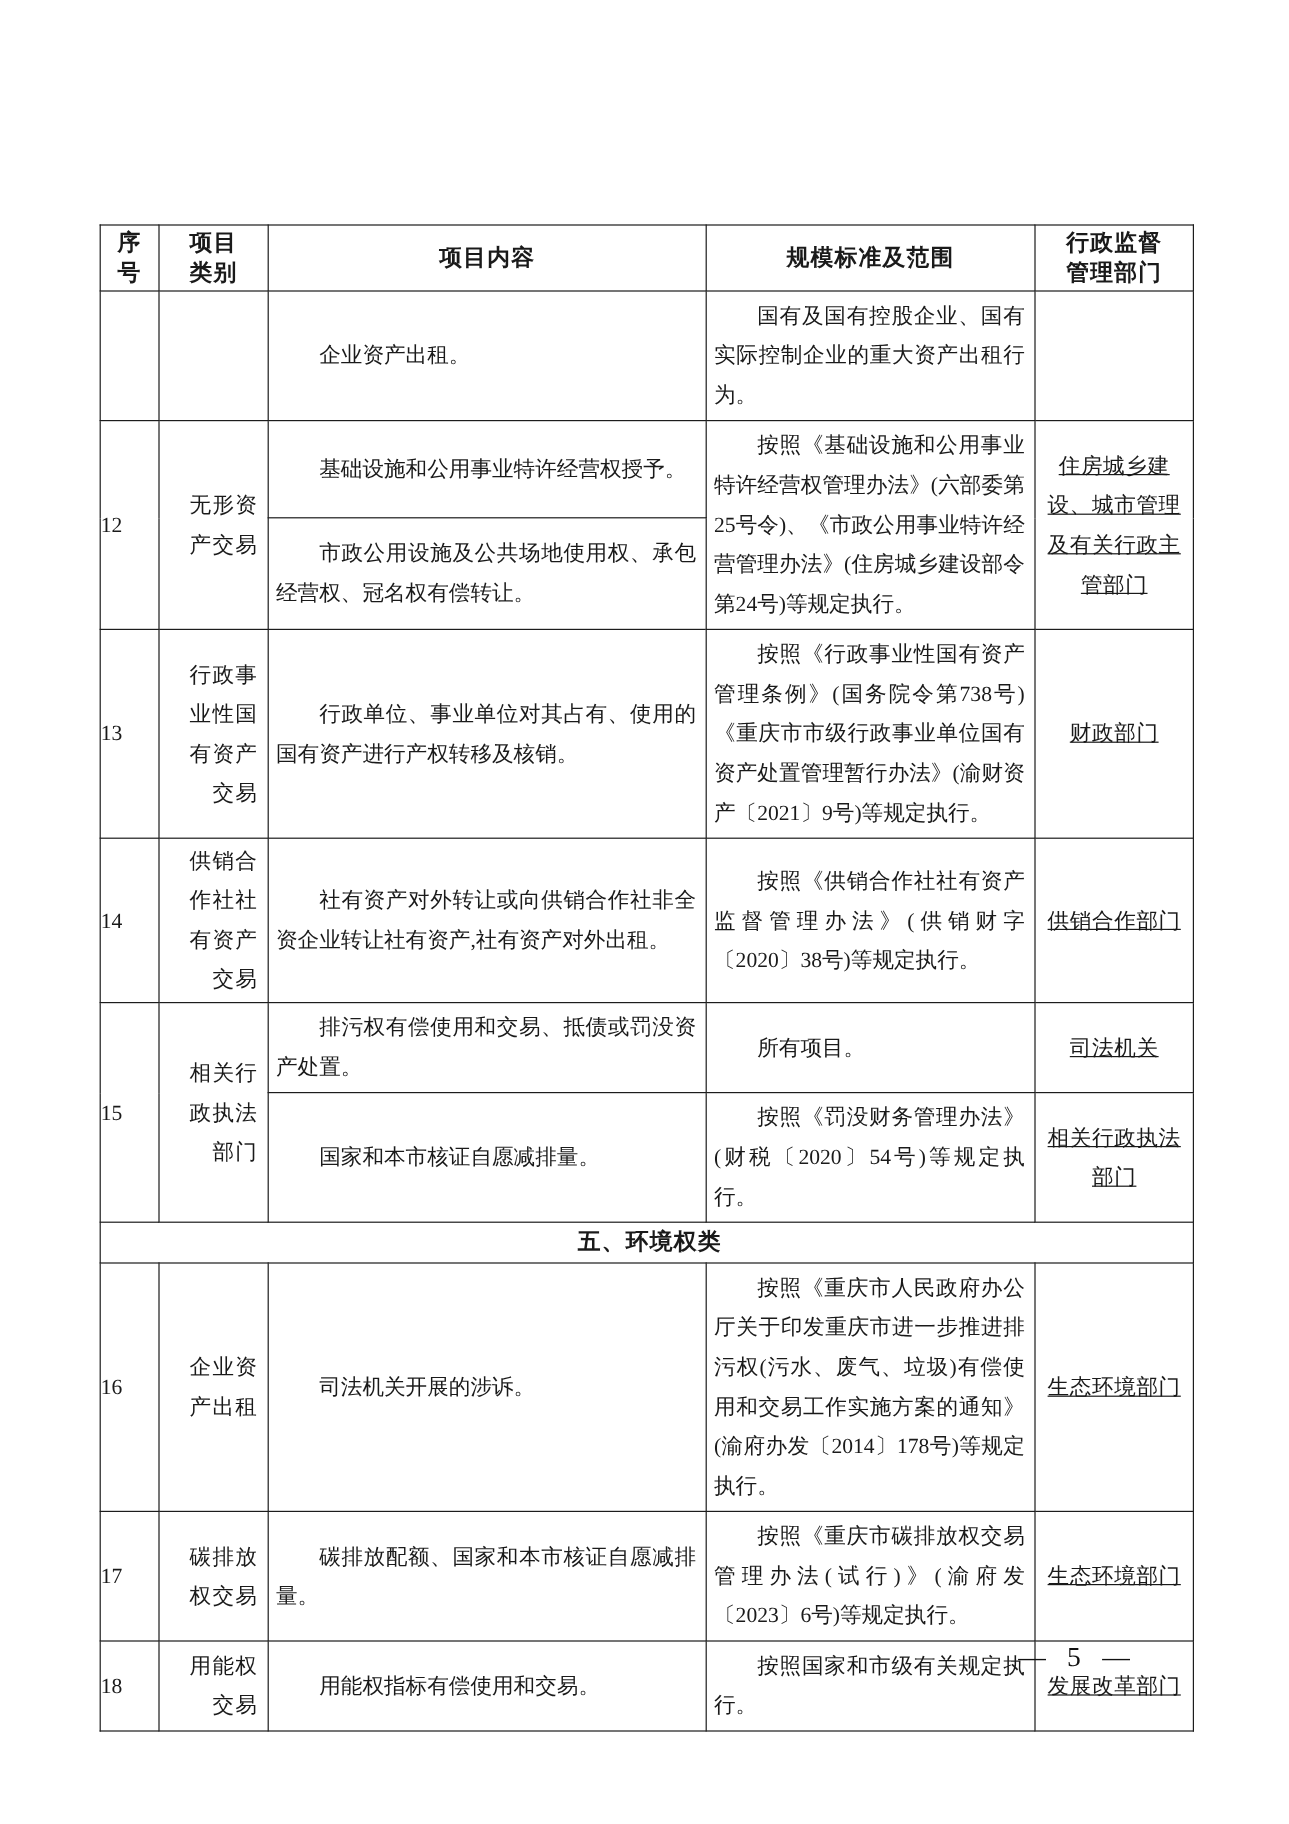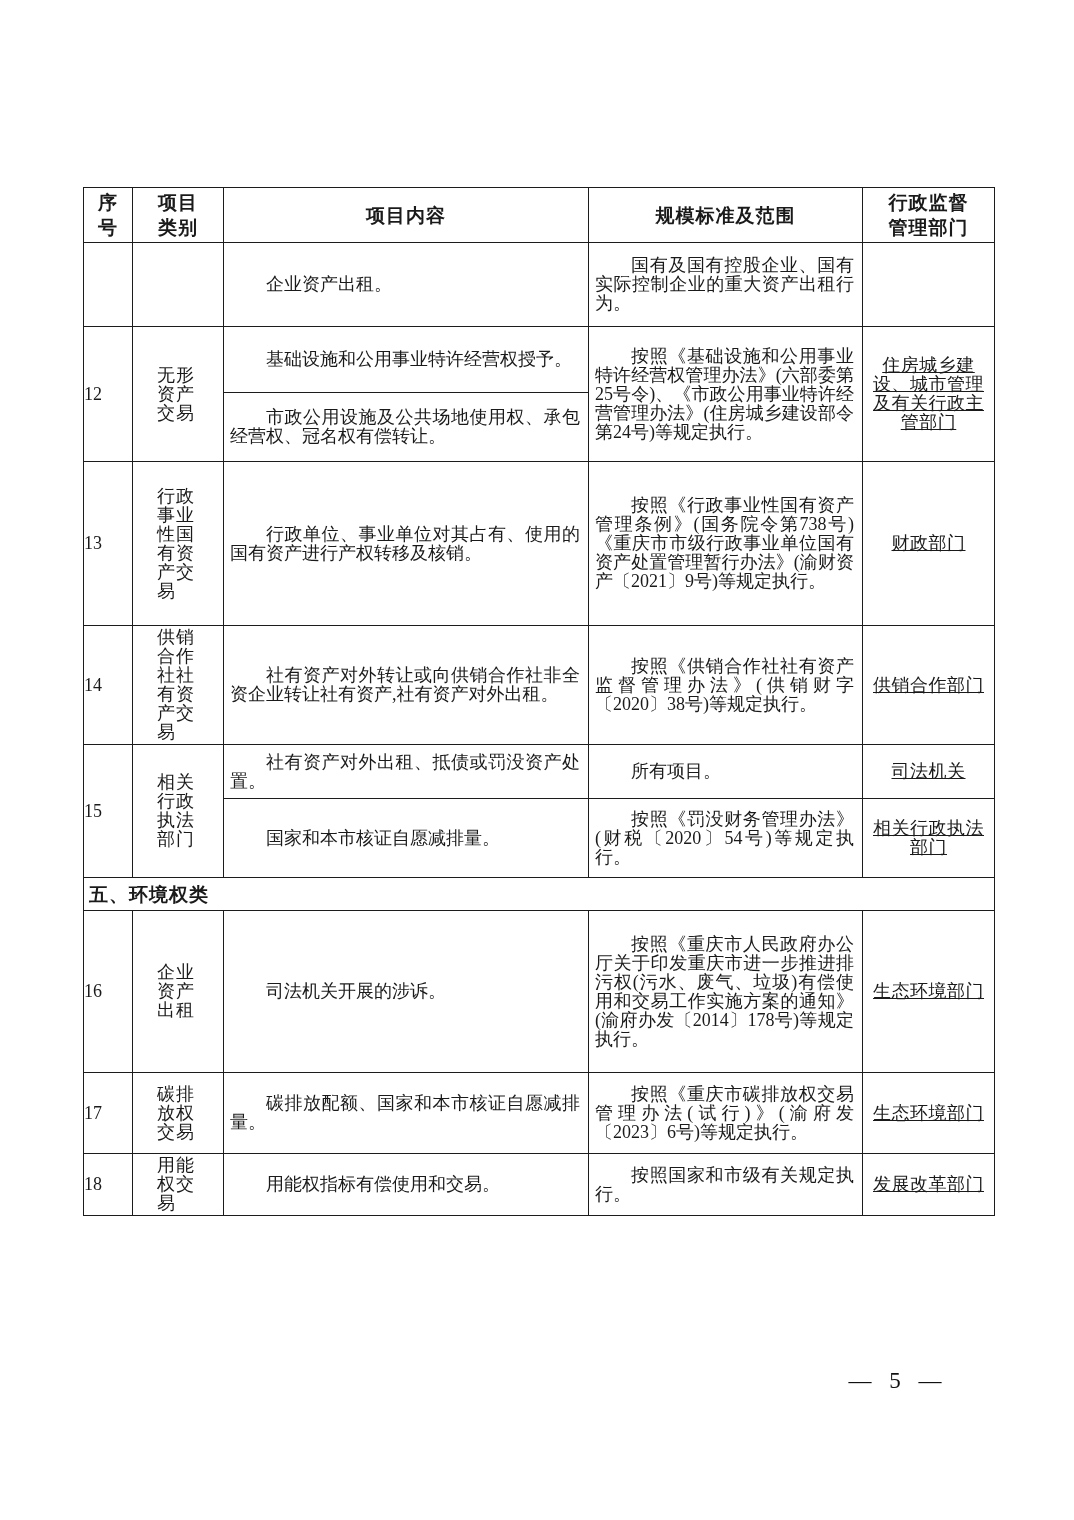--- a/index.html
+++ b/index.html
@@ -17,58 +17,58 @@
   }
   table.doc-table {
     width: 911px;
     border-collapse: collapse;
     table-layout: fixed;
     border: 1.5px solid #1c1c1c;
   }
   .doc-table th, .doc-table td {
     border: 1px solid #1c1c1c;
     font-size: 18px;
-    line-height: 19px;
+    line-height: 33px;
     vertical-align: middle;
     color: #1a1a1a;
   }
   .doc-table th {
     font-family: "Liberation Sans", "DejaVu Sans", sans-serif;
     font-weight: bold;
     text-align: center;
     white-space: pre-line;
     font-size: 19px;
     line-height: 25px;
     letter-spacing: 1px;
   }
   td.cell-no {
     text-align: left;
     font-family: "Liberation Serif", "DejaVu Serif", serif;
   }
   td.cell-cat {
-    text-align: left;
-    padding: 2px 24px;
+    text-align: right;
+    padding: 2px 8px;
     letter-spacing: 1px;
   }
   td.cell-content, td.cell-scale {
     text-align: justify;
     padding: 4px 8px 4px 6px;
     text-indent: 2em;
   }
   td.cell-dept {
     text-align: center;
     padding: 2px 7px;
     letter-spacing: 0.5px;
     text-decoration: underline;
   }
   td.cell-section {
     font-family: "Liberation Sans", "DejaVu Sans", sans-serif;
     font-weight: bold;
     font-size: 19px;
-    text-align: left;
+    text-align: center;
     padding-left: 5px;
     letter-spacing: 1px;
   }
   .page-number {
     position: absolute;
     left: 843px; top: 1368px;
     width: 110px;
     text-align: center;
     font-size: 23px;
     letter-spacing: 6px;
@@ -132,21 +132,21 @@
         <td class="cell-no">14</td>
         <td class="cell-cat">供销合作社社有资产交易</td>
         <td class="cell-content">社有资产对外转让或向供销合作社非全资企业转让社有资产,社有资产对外出租。</td>
         <td class="cell-scale">按照《供销合作社社有资产监督管理办法》(供销财字〔2020〕38号)等规定执行。</td>
         <td class="cell-dept">供销合作部门</td>
       </tr>
 
       <tr style="height:54px">
         <td class="cell-no" rowspan="2">15</td>
         <td class="cell-cat" rowspan="2">相关行政执法部门</td>
-        <td class="cell-content">社有资产对外出租、抵债或罚没资产处置。</td>
+        <td class="cell-content">排污权有偿使用和交易、抵债或罚没资产处置。</td>
         <td class="cell-scale">所有项目。</td>
         <td class="cell-dept">司法机关</td>
       </tr>
       <tr style="height:79px">
         <td class="cell-content">国家和本市核证自愿减排量。</td>
         <td class="cell-scale">按照《罚没财务管理办法》(财税〔2020〕54号)等规定执行。</td>
         <td class="cell-dept">相关行政执法部门</td>
       </tr>
 
       <tr style="height:33px">

